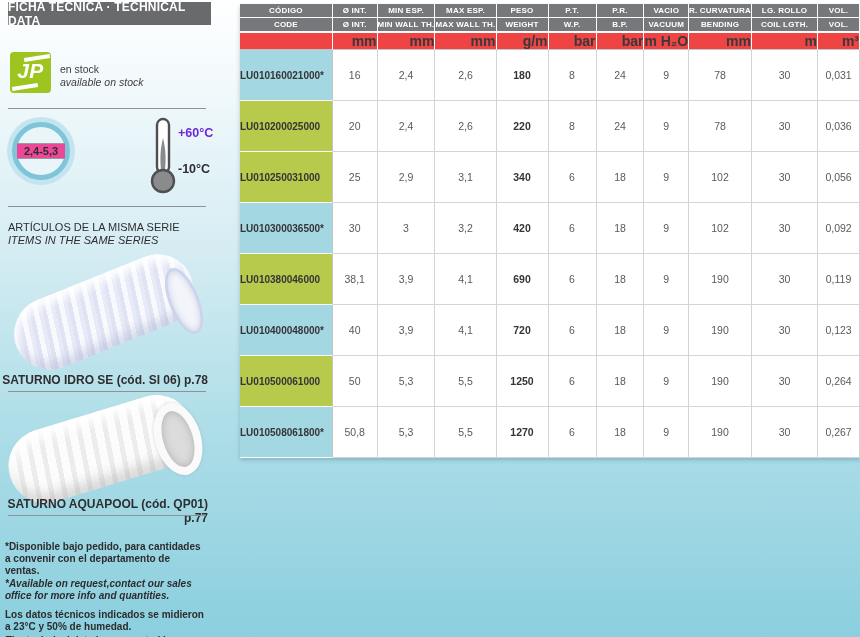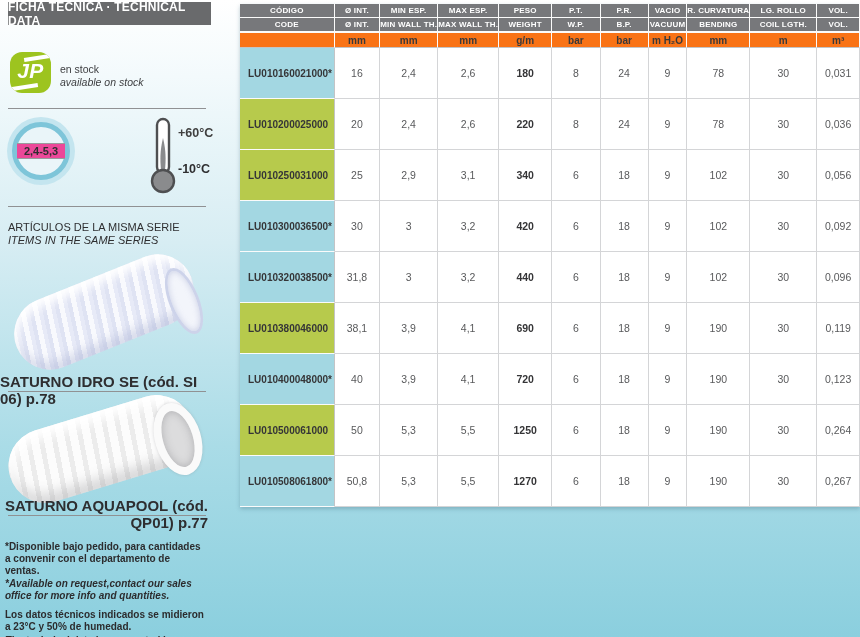--- a/index.html
+++ b/index.html
@@ -10,41 +10,41 @@
     background:linear-gradient(180deg,#ffffff 0%,#f3fafc 12%,#d7edf3 38%,#aadce7 70%,#8bcfde 100%);
   }
   
   .sidebar{ position:absolute; left:0; top:0; width:212px; height:637px; }
   .side-header{
     position:absolute; left:8px; top:2px; width:203px; height:23px;
     background:#696a6c; color:#ffffff; font-weight:bold; font-size:12px;
     letter-spacing:.2px; display:flex; align-items:center; justify-content:center;
   }
   .jp-logo{ position:absolute; left:10px; top:52px; width:41px; height:41px;
-    background:#9dc41f; border-radius:12px; overflow:hidden; }
+    background:#9dc41f; border-radius:4px; overflow:hidden; }
   .jp-text{ position:absolute; left:0; right:0; top:7px; text-align:center;
     color:#fff; font-weight:bold; font-style:italic; font-size:21px; letter-spacing:.5px; }
   .jp-bar-top{ position:absolute; left:14px; top:4px; width:26px; height:4px;
     background:#fff; transform:rotate(-9deg); }
   .jp-bar-bottom{ position:absolute; left:2px; top:33px; width:26px; height:4px;
     background:#fff; transform:rotate(-9deg); }
   .stock-lines{ position:absolute; left:60px; top:63px; font-size:10.5px; color:#3d3e40; line-height:1.2; }
   .stock-lines .it{ font-style:italic; }
   .divider{ position:absolute; left:8px; width:198px; height:0; border-top:1px solid #909193; }
   .gauge{
     position:absolute; left:12px; top:122px; width:58px; height:58px; border-radius:50%;
     background:#eaf5f9; border:5px solid #7ec5d9; box-shadow:0 0 0 5px #c4e5ef;
     display:flex; align-items:center; justify-content:center;
   }
   .gauge-band{
     width:100%; text-align:center; font-weight:bold; font-size:11px; color:#2e2e30;
     background:#ec4899; border-top:1px solid #9a9b9d; border-bottom:1px solid #9a9b9d; padding:1px 0;
   }
   .thermo{ position:absolute; left:150px; top:116px; }
-  .temp-max{ position:absolute; left:178px; top:126px; font-weight:bold; font-size:12.5px; color:#404040; }
+  .temp-max{ position:absolute; left:178px; top:126px; font-weight:bold; font-size:12.5px; color:#6d28d9; }
   .temp-min{ position:absolute; left:178px; top:162px; font-weight:bold; font-size:12.5px; color:#2e2e30; }
   .series-title{ position:absolute; left:8px; top:221px; font-size:11px; font-weight:normal;
     color:#2e2e30; line-height:1.22; }
   .series-title .it{ font-style:italic; }
   
   .hose-wrap1{ position:absolute; left:4px; top:252px; width:205px; height:120px; }
   .hose1{
     position:absolute; left:6px; top:24px; width:188px; height:72px; border-radius:36px;
     transform:rotate(-22deg);
     background:repeating-linear-gradient(100deg,#dfe3f3 0 4px,#f8f9fd 4px 9px,#e7eaf7 9px 13px);
@@ -60,46 +60,46 @@
     position:absolute; left:2px; top:18px; width:190px; height:74px; border-radius:37px;
     transform:rotate(-17deg);
     background:repeating-linear-gradient(96deg,#ececec 0 5px,#fcfcfc 5px 13px);
     box-shadow:inset 0 9px 12px rgba(255,255,255,1), inset 0 -10px 12px rgba(120,120,125,.25);
   }
   .hose2-end{
     position:absolute; right:8px; top:8px; width:46px; height:74px; border-radius:50%;
     transform:rotate(-17deg);
     background:#dcdcdd; border:8px solid #fafafa; box-shadow:inset 0 0 8px rgba(90,90,95,.35), 0 0 3px rgba(120,120,125,.3);
   }
-  .hose-caption{ position:absolute; right:4px; font-size:15px; font-weight:bold; color:#2e2e30; }
+  .hose-caption{ position:absolute; right:4px; font-size:12px; font-weight:bold; color:#2e2e30; }
   .cap1{ top:373px; } .cap2{ top:497px;text-align:right; }
   .notes{ position:absolute; left:5px; top:541px; width:202px; font-size:10px; font-weight:bold;
     color:#2c2c2e; line-height:1.18; }
   .notes p{ margin-bottom:2px; }
   .notes .gap{ margin-top:7px; }
   .notes .it{ font-style:italic; }
   
   .data-table{
     position:absolute; left:216px; top:4px; border-collapse:separate; border-spacing:0;
     table-layout:fixed; background:#fff; box-shadow:0 2px 4px rgba(70,110,130,.35);margin-left:24px;
   }
   .data-table th, .data-table td{ overflow:hidden; white-space:nowrap; }
   .h-es,.h-en{
     background:#77787b; color:#fff; font-weight:bold; font-size:8px; letter-spacing:.2px;
     height:14px; text-align:center; border-right:1px solid #fbfbfb; border-bottom:1px solid #fbfbfb;
   }
   .h-unit{
-    background:#f97316; color:#39393b; font-weight:bold; font-size:10px; height:16px;
-    text-align:center; border-right:1px solid #fbfbfb; border-top:1px solid #fbfbfb;
+    background:#ef4444; color:#39393b; font-weight:bold; font-size:14px; height:16px;
+    text-align:right; border-right:1px solid #fbfbfb; border-top:1px solid #fbfbfb;
     border-bottom:1px solid #c3c4c6;
   }
   .data-table td{ height:51px; text-align:center; font-size:10.5px; color:#58595b;
     background:#fff; border-right:1px solid #d4d5d7; border-bottom:1px solid #d4d5d7; }
   .data-table td.code{
-    text-align:left; padding-left:8px; font-size:10px; font-weight:bold; color:#353537;
+    text-align:left; font-size:10px; font-weight:bold; color:#353537;
     border-bottom:1px solid #fbfbfb; border-right:1px solid #c3c4c6;
   }
   .data-table td.peso{ font-weight:bold; color:#353537; }
   .data-table td.blue{ background:#a3d7e2; }
   .data-table td.green{ background:#b7ca4c; }
 </style>
 </head>
 <body>
 
 <div class="sidebar">
@@ -264,33 +264,20 @@
         <td class="">3,2</td>
         <td class="peso">420</td>
         <td class="">6</td>
         <td class="">18</td>
         <td class="">9</td>
         <td class="">102</td>
         <td class="">30</td>
         <td class="">0,092</td>
       </tr>
       <tr>
-        <td class="code blue">LU010320038500*</td>
-        <td class="">31,8</td>
-        <td class="">3</td>
-        <td class="">3,2</td>
-        <td class="peso">440</td>
-        <td class="">6</td>
-        <td class="">18</td>
-        <td class="">9</td>
-        <td class="">102</td>
-        <td class="">30</td>
-        <td class="">0,096</td>
-      </tr>
-      <tr>
         <td class="code green">LU010380046000</td>
         <td class="">38,1</td>
         <td class="">3,9</td>
         <td class="">4,1</td>
         <td class="peso">690</td>
         <td class="">6</td>
         <td class="">18</td>
         <td class="">9</td>
         <td class="">190</td>
         <td class="">30</td>

